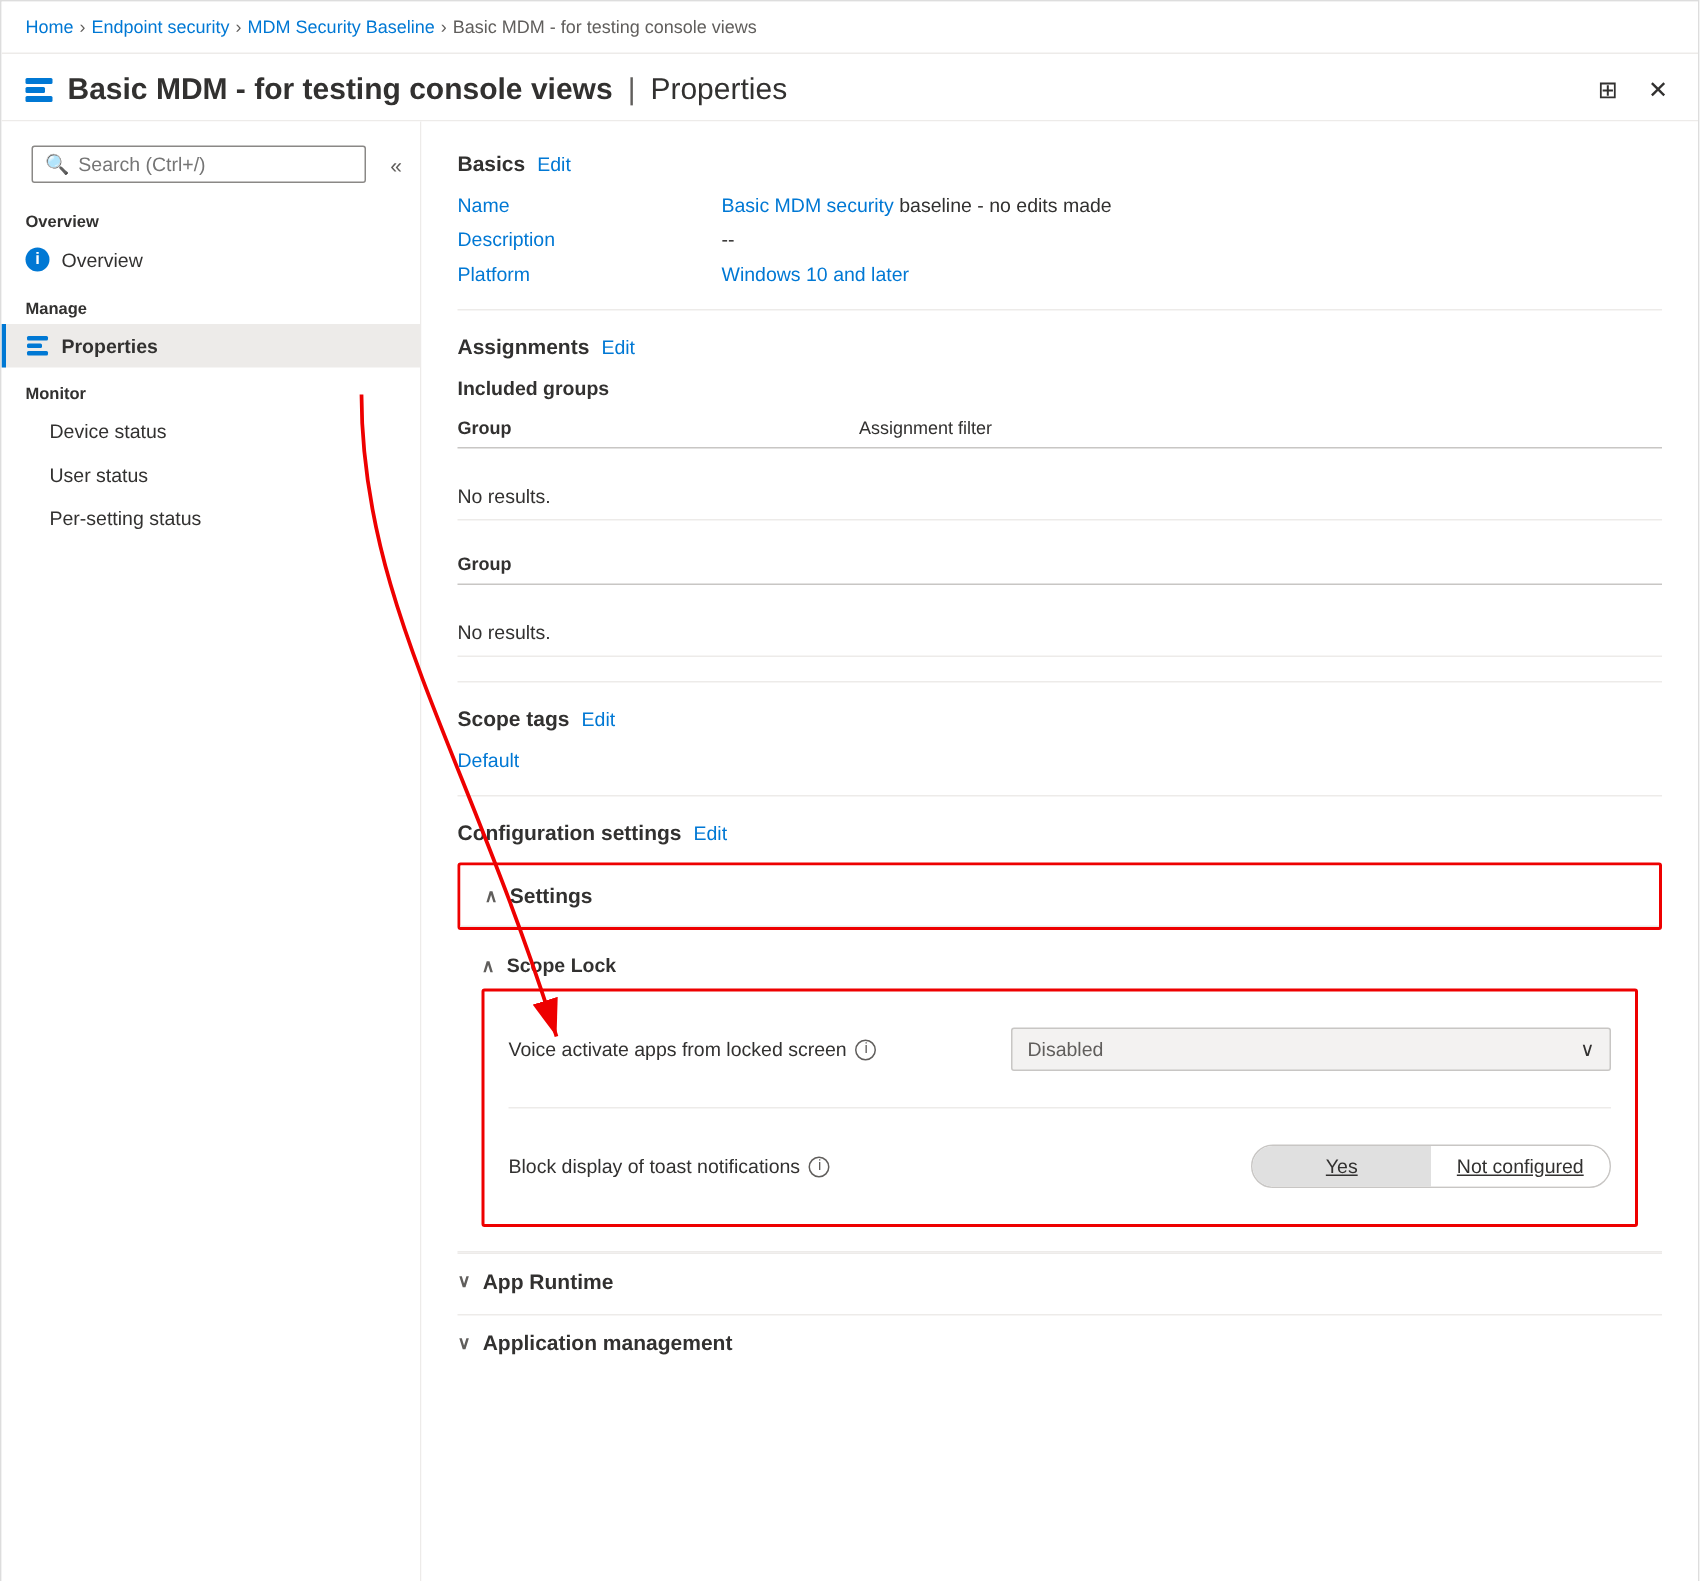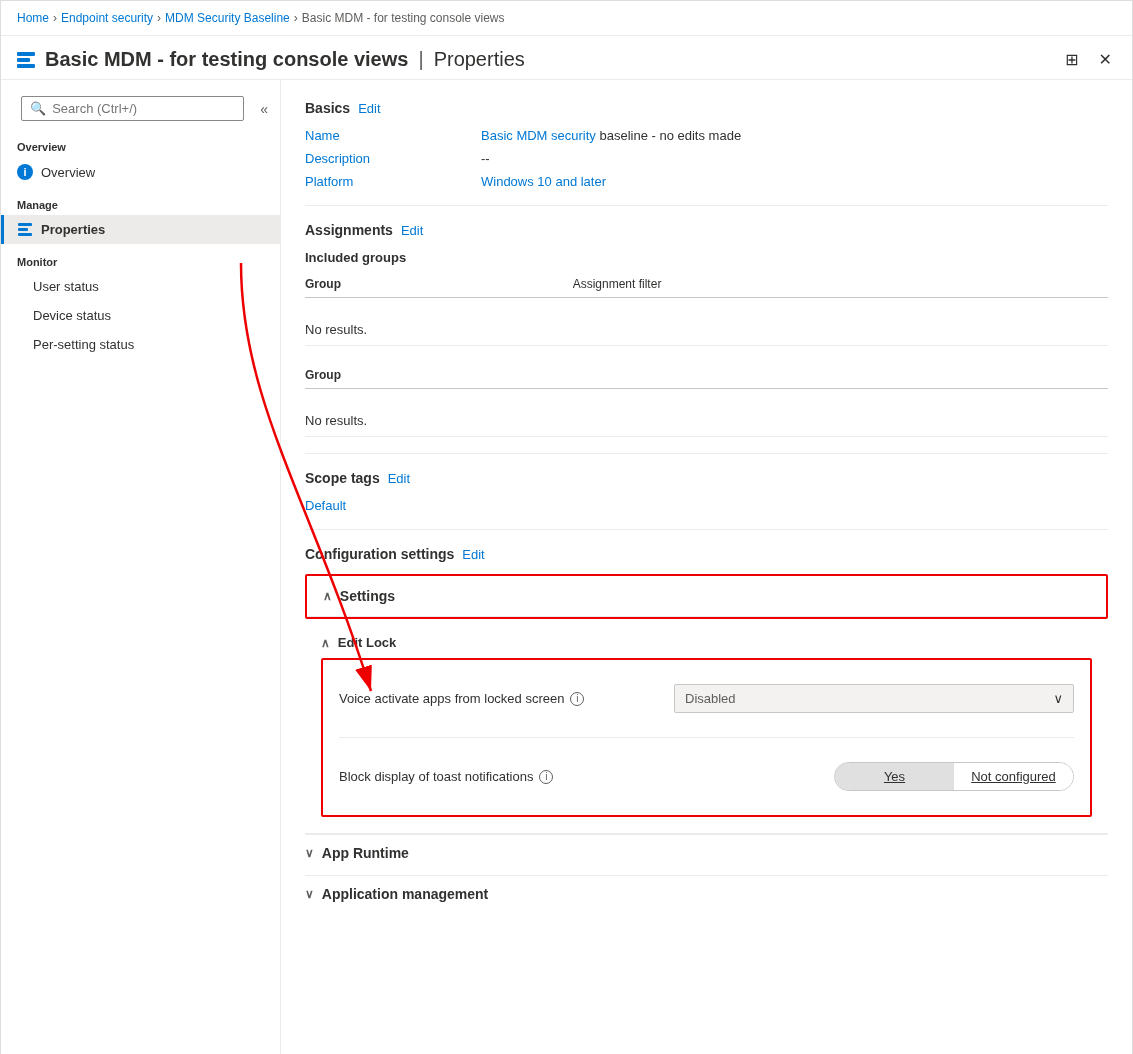--- a/index.html
+++ b/index.html
@@ -451,24 +451,24 @@
             <div class="pbar"></div>
             <div class="pbar"></div>
             <div class="pbar"></div>
           </div>
         </div>
         <span>Properties</span>
       </div>
 
       <div class="sidebar-section-label">Monitor</div>
       <div class="sidebar-item" style="padding-left:32px;">
+        <span>Device status</span>
+      </div>
+      <div class="sidebar-item" style="padding-left:32px;">
         <span>User status</span>
-      </div>
-      <div class="sidebar-item" style="padding-left:32px;">
-        <span>Device status</span>
       </div>
       <div class="sidebar-item" style="padding-left:32px;">
         <span>Per-setting status</span>
       </div>
     </div>
 
     <div class="main-content">
 
       <div class="section-header">
         <span class="section-title">Basics</span>
@@ -535,21 +535,21 @@
       <div class="settings-accordion">
         <div class="accordion-header">
           <span class="chevron">∧</span>
           <span>Settings</span>
         </div>
       </div>
 
       <div class="sub-accordion">
         <div class="sub-accordion-header">
           <span class="chevron">∧</span>
-          <span>Edit Lock</span>
+          <span>Scope Lock</span>
         </div>
 
         <div class="settings-form">
 
           <div class="setting-row">
             <div class="setting-label">
               <span>Voice activate apps from locked screen</span>
               <div class="info-circle">i</div>
             </div>
             <div class="setting-control">

